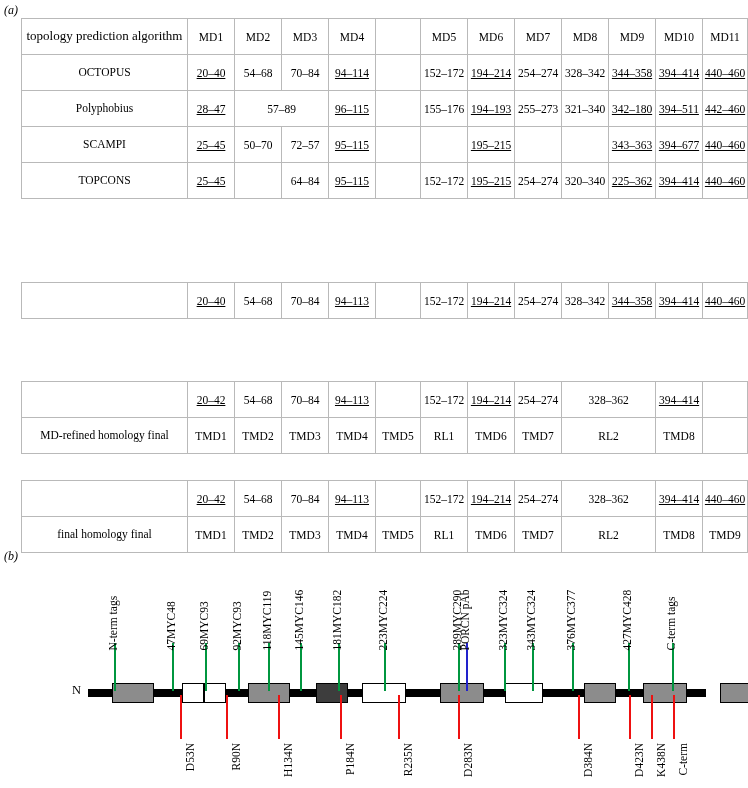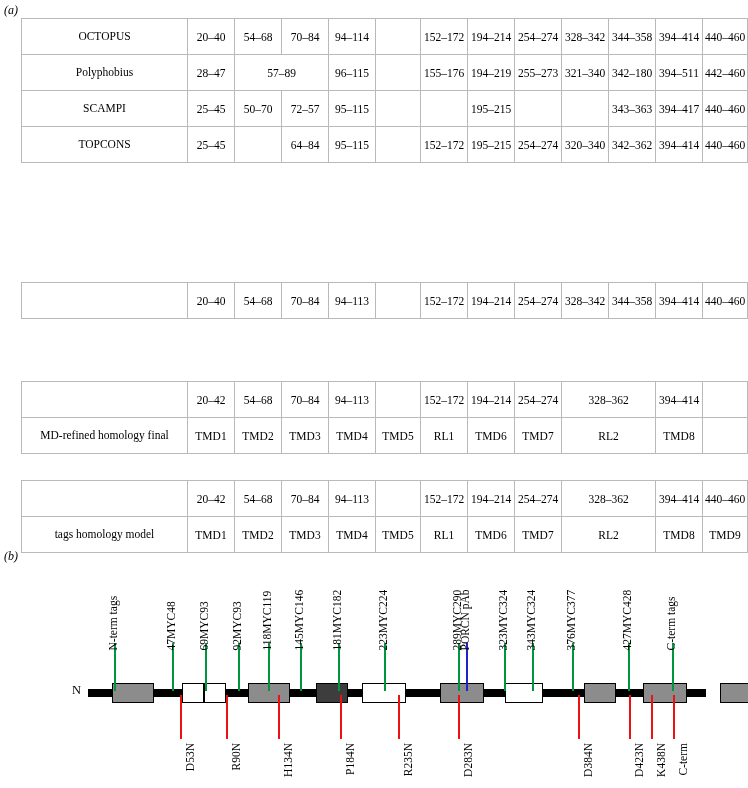--- a/index.html
+++ b/index.html
@@ -43,21 +43,21 @@
     background: #ffffff;
   }
   td.namecell {
     text-align: left;
     padding-left: 8px;
     font-size: 13px;
     line-height: 1.15;
   }
   td.hdr { font-size: 12.5px; height: 48px; }
   td.hdr.namecell { font-size: 13px; }
-  td.shade   { background: #cfcfcf; }
+  td.shade   { background: #cfcfcf; text-decoration: underline; }
   td.dark    { background: #3a3a3a; color: #ffffff; }
   .outer { border: 1px solid #8d8d8d; }
 
   
 
   
   #diagram {
     position: absolute;
     left: 0; top: 545px;
     width: 748px; height: 243px;
@@ -118,20 +118,35 @@
         <col style="width:45px">
         <col style="width:47px">
         <col style="width:47px">
       <col style="width:47px">
         <col style="width:47px">
         <col style="width:47px">
         <col style="width:47px">
         <col style="width:45px">
     </colgroup>
     <tbody>
+      <tr>
+        <td class="hdr namecell">topology prediction algorithm</td>
+        <td class="hdr">MD1</td>
+        <td class="hdr">MD2</td>
+        <td class="hdr">MD3</td>
+        <td class="hdr">MD4</td>
+        <td class="hdr"></td>
+        <td class="hdr">MD5</td>
+        <td class="hdr">MD6</td>
+        <td class="hdr">MD7</td>
+        <td class="hdr">MD8</td>
+        <td class="hdr">MD9</td>
+        <td class="hdr">MD10</td>
+        <td class="hdr">MD11</td>
+      </tr>
 
       <tr>
         <td class="namecell">OCTOPUS</td>
         <td class="shade">20–40</td>
         <td>54–68</td>
         <td>70–84</td>
         <td class="shade">94–114</td>
         <td></td>
         <td>152–172</td>
         <td class="shade">194–214</td>
@@ -143,57 +158,57 @@
       </tr>
 
 
       <tr>
         <td class="namecell">Polyphobius</td>
         <td class="shade">28–47</td>
         <td colspan="2">57–89</td>
         <td class="shade">96–115</td>
         <td></td>
         <td>155–176</td>
-        <td class="shade">194–219</td>
+        <td class="shade">194–193</td>
         <td>255–273</td>
         <td>321–340</td>
         <td class="shade">342–180</td>
         <td class="shade">394–511</td>
         <td class="shade">442–460</td>
       </tr>
 
       <tr>
         <td class="namecell">SCAMPI</td>
         <td class="shade">25–45</td>
         <td>50–70</td>
         <td>72–57</td>
         <td class="shade">95–115</td>
         <td></td>
         <td></td>
         <td class="shade">195–215</td>
         <td></td>
         <td></td>
         <td class="shade">343–363</td>
-        <td class="shade">394–417</td>
+        <td class="shade">394–677</td>
         <td class="shade">440–460</td>
       </tr>
 
 
       <tr>
         <td class="namecell">TOPCONS</td>
         <td class="shade">25–45</td>
         <td></td>
         <td>64–84</td>
         <td class="shade">95–115</td>
         <td></td>
         <td>152–172</td>
         <td class="shade">195–215</td>
         <td>254–274</td>
         <td>320–340</td>
-        <td class="shade">342–362</td>
+        <td class="shade">225–362</td>
         <td class="shade">394–414</td>
         <td class="shade">440–460</td>
       </tr>
     </tbody>
   </table>
 </div>
 
 <div class="tbl-wrap" style="top:282px;">
   <table class="fig outer">
     <colgroup>
@@ -310,21 +325,21 @@
         <td class="dark">124–140</td>
         <td>152–172</td>
         <td class="shade">194–214</td>
         <td>254–274</td>
         <td colspan="2">328–362</td>
         <td class="shade">394–414</td>
         <td class="shade">440–460</td>
       </tr>
       <tr>
         <td class="namecell">
-          <span>tags homology model</span>
+          <span>final homology final</span>
         </td>
         <td>TMD1</td>
         <td>TMD2</td>
         <td>TMD3</td>
         <td>TMD4</td>
         <td>TMD5</td>
         <td>RL1</td>
         <td>TMD6</td>
         <td>TMD7</td>
         <td colspan="2">RL2</td>

